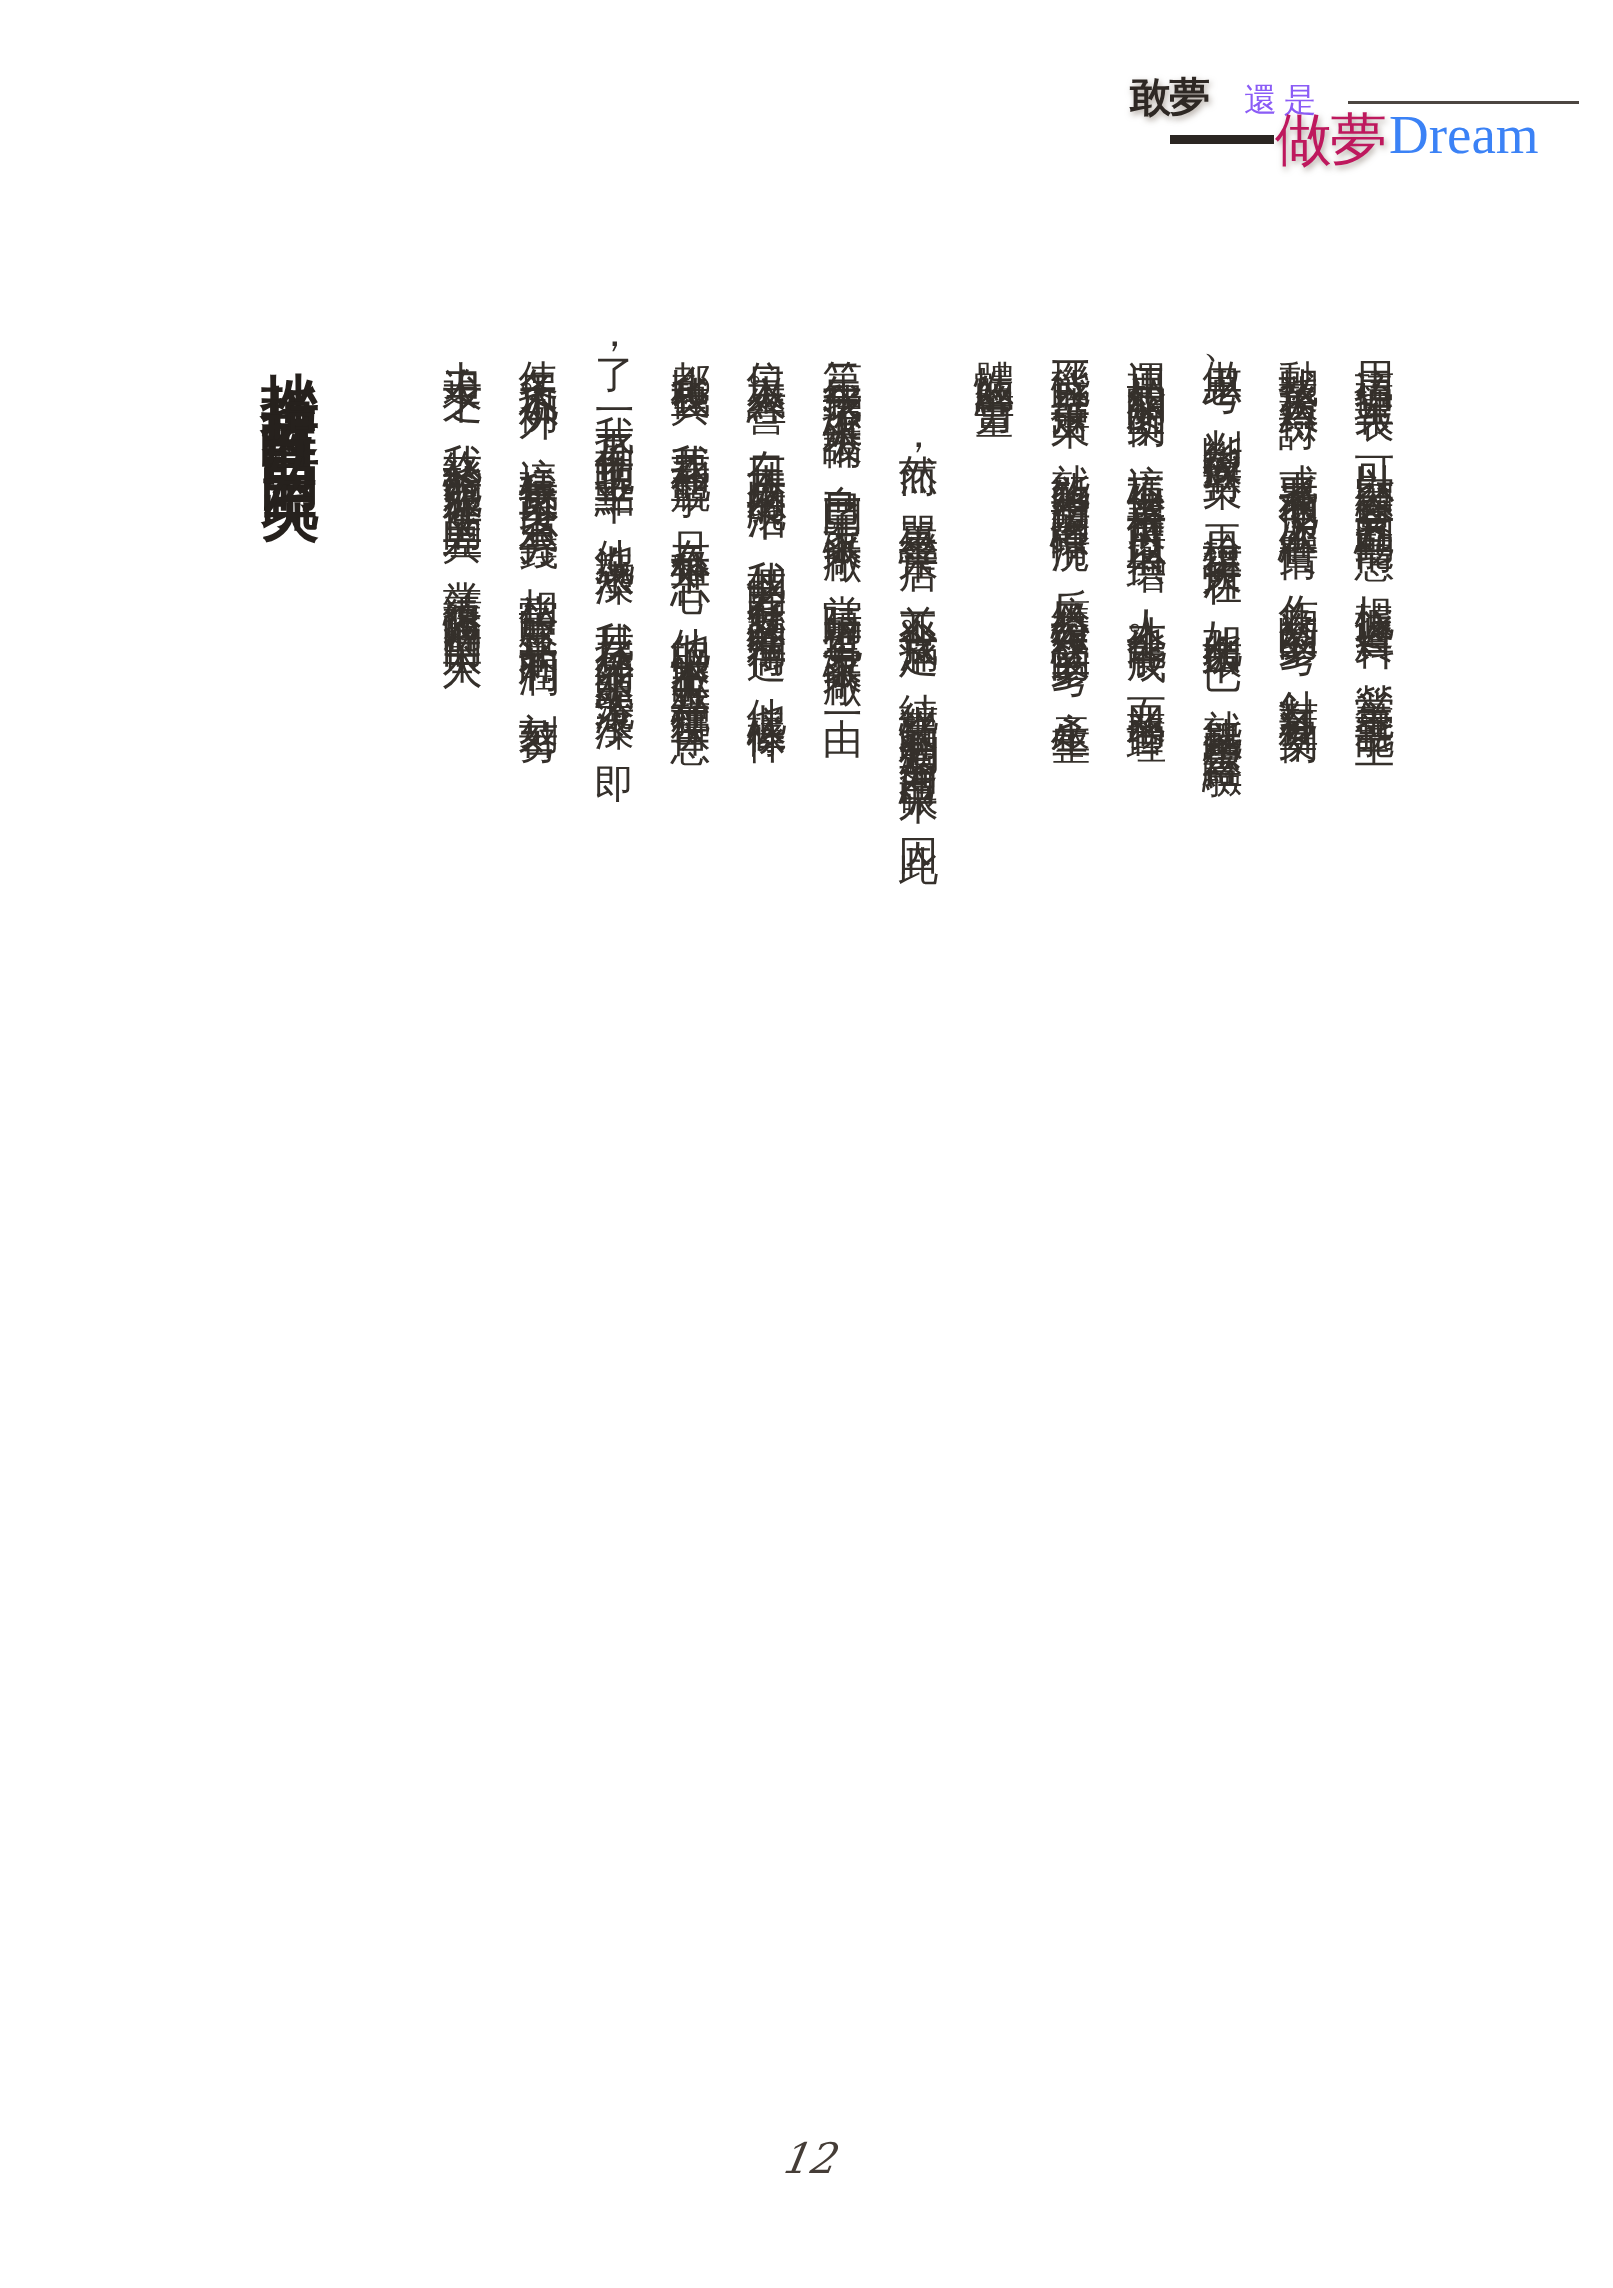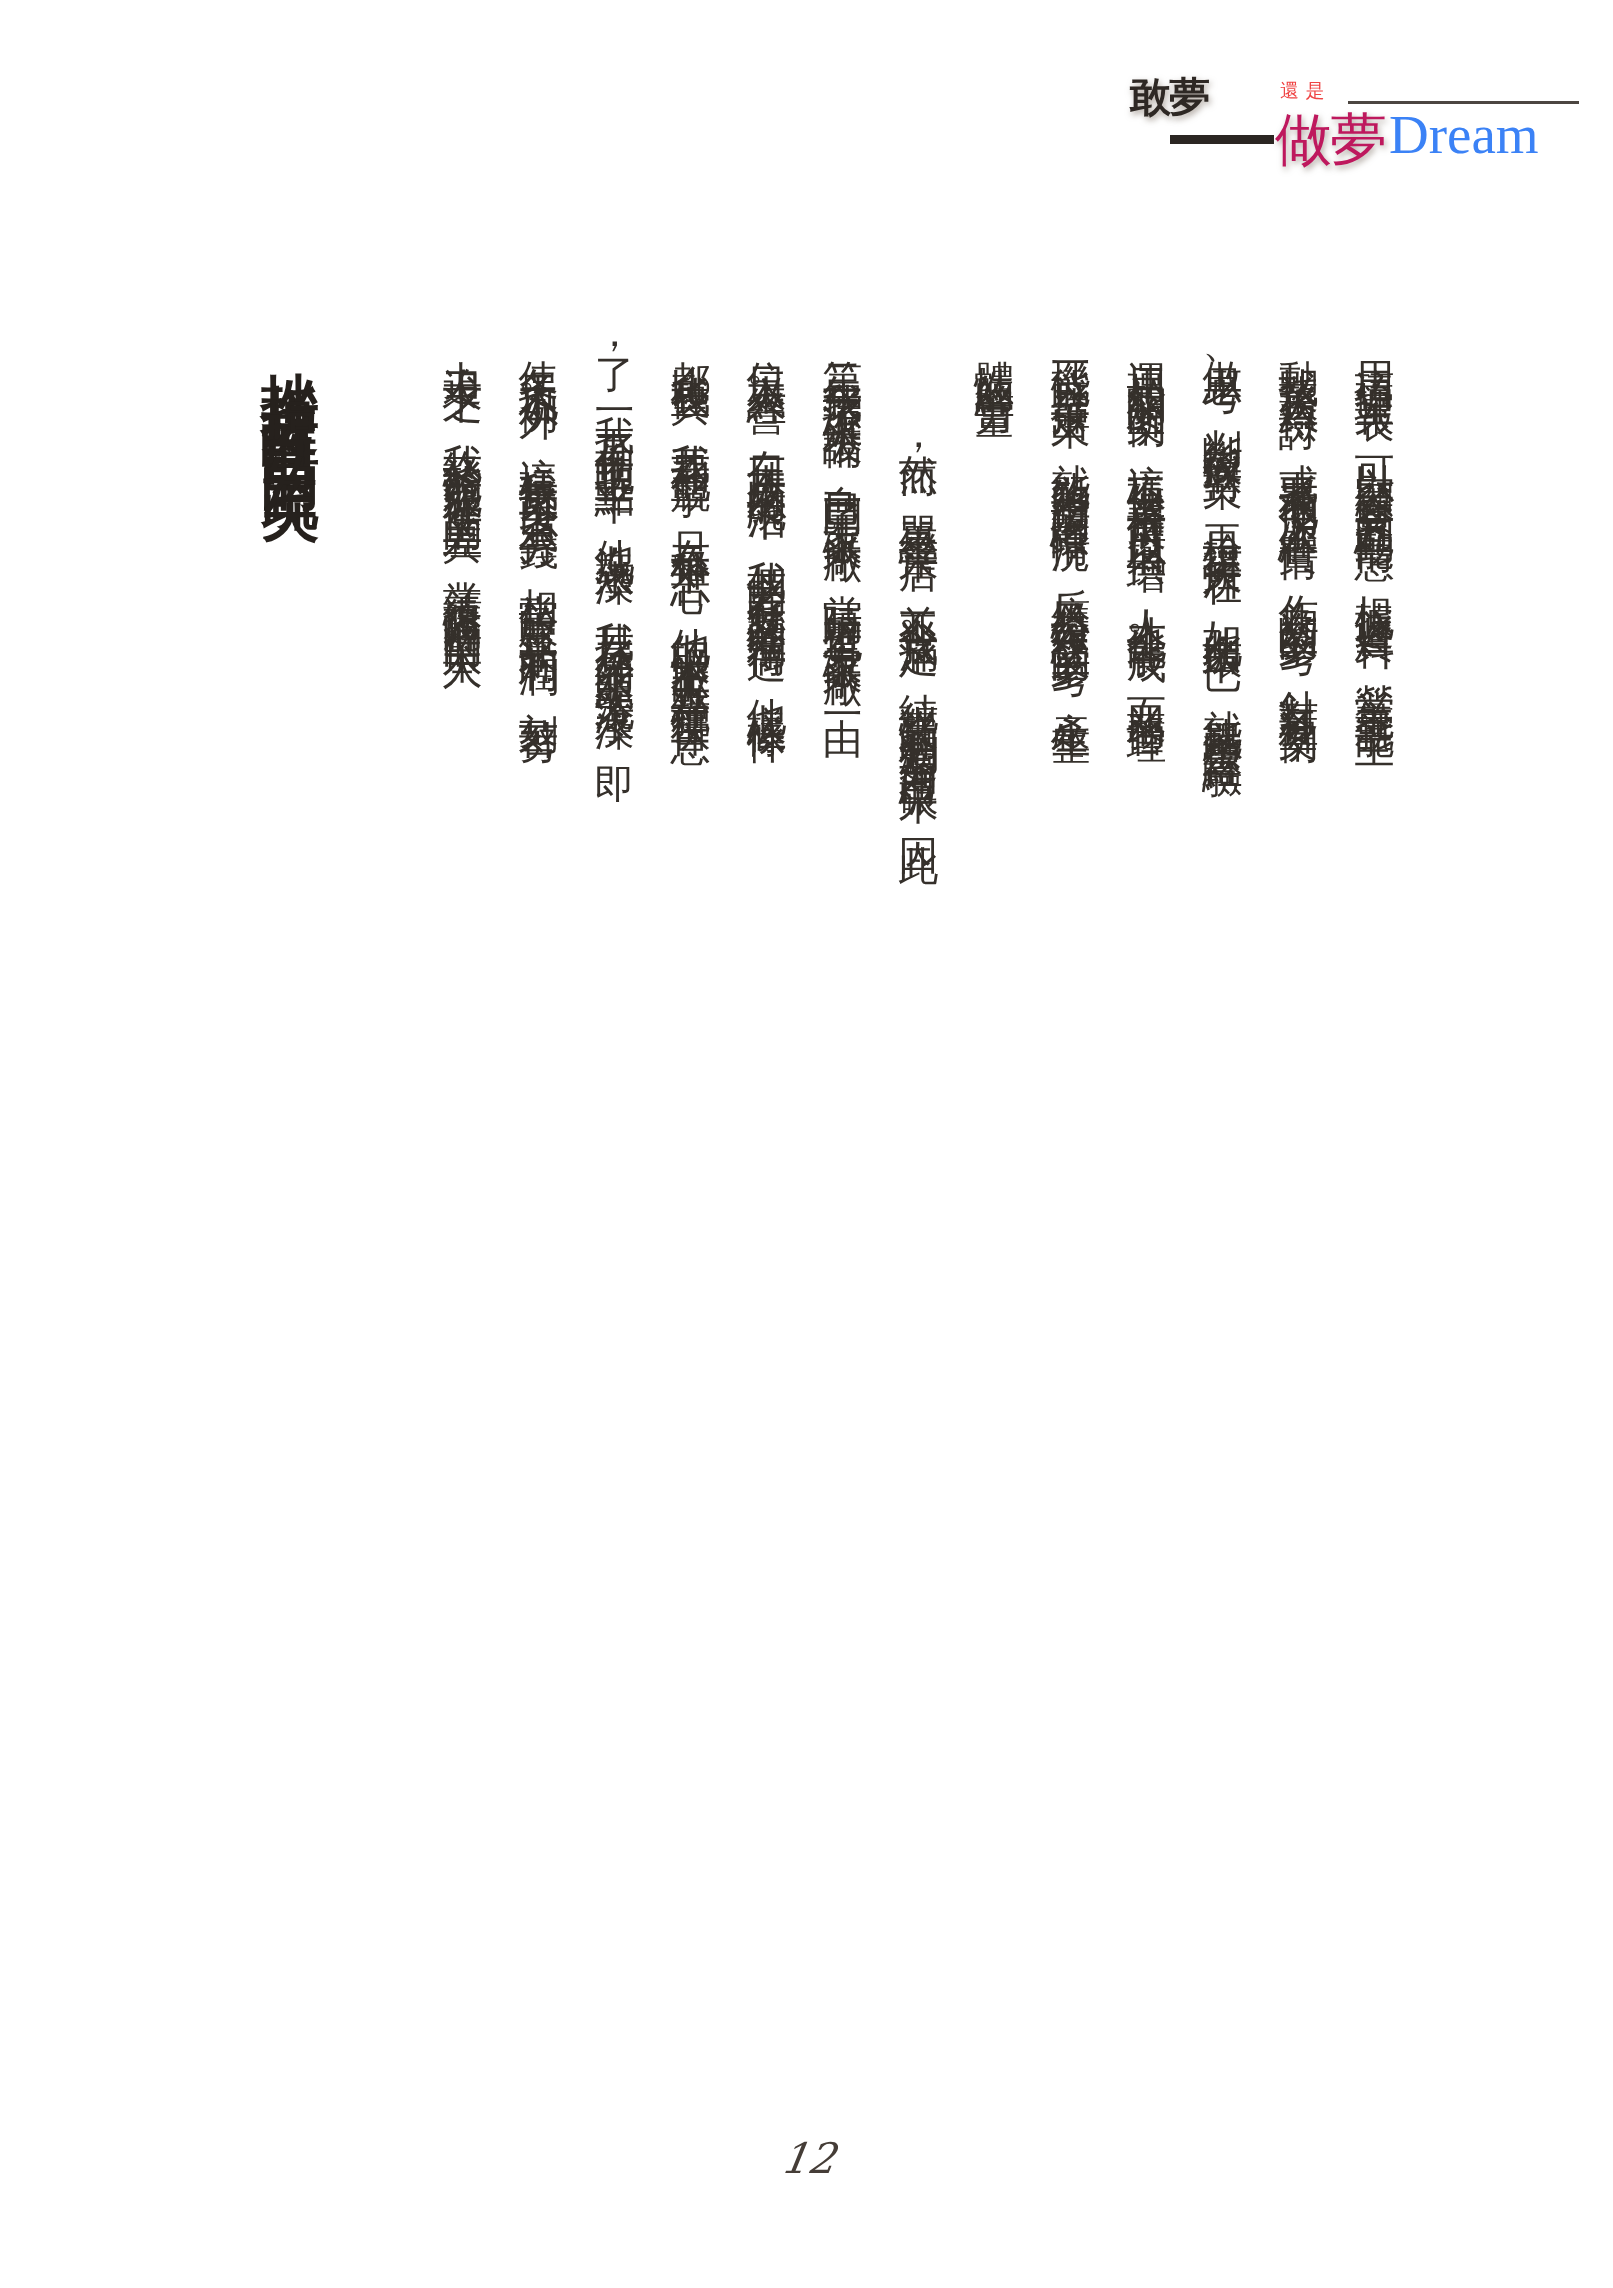--- a/index.html
+++ b/index.html
@@ -22,22 +22,22 @@
     position: absolute; left: 1130px; top: 70px;
     font-size: 41px; font-weight: 700; color: #2e2824;
     letter-spacing: -1.8px; white-space: nowrap;
     text-shadow: 1.8px 2.8px 6.5px rgba(130,118,108,0.65);
   }
   .logo-bar {
     position: absolute; left: 1170px; top: 135px;
     width: 104px; height: 9.2px; background: #2b2622;
   }
   .logo-mid {
-    position: absolute; left: 1280px; top: 78px;
-    font-size: 19px; color: #ef4444; letter-spacing: 6.5px; white-space: nowrap;
+    position: absolute; left: 1244px; top: 78px;
+    font-size: 33px; color: #8b5cf6; letter-spacing: 6.5px; white-space: nowrap;
     font-family: "Liberation Sans", "DejaVu Sans", sans-serif;
   }
   .logo-line {
     position: absolute; left: 1348px; top: 101px;
     width: 231px; height: 2.8px; background: #4c4641;
   }
   .logo-sub {
     position: absolute; left: 1275px; top: 102px;
     font-size: 57px; font-weight: 400; color: #be185d;
     letter-spacing: -1.8px; white-space: nowrap;

